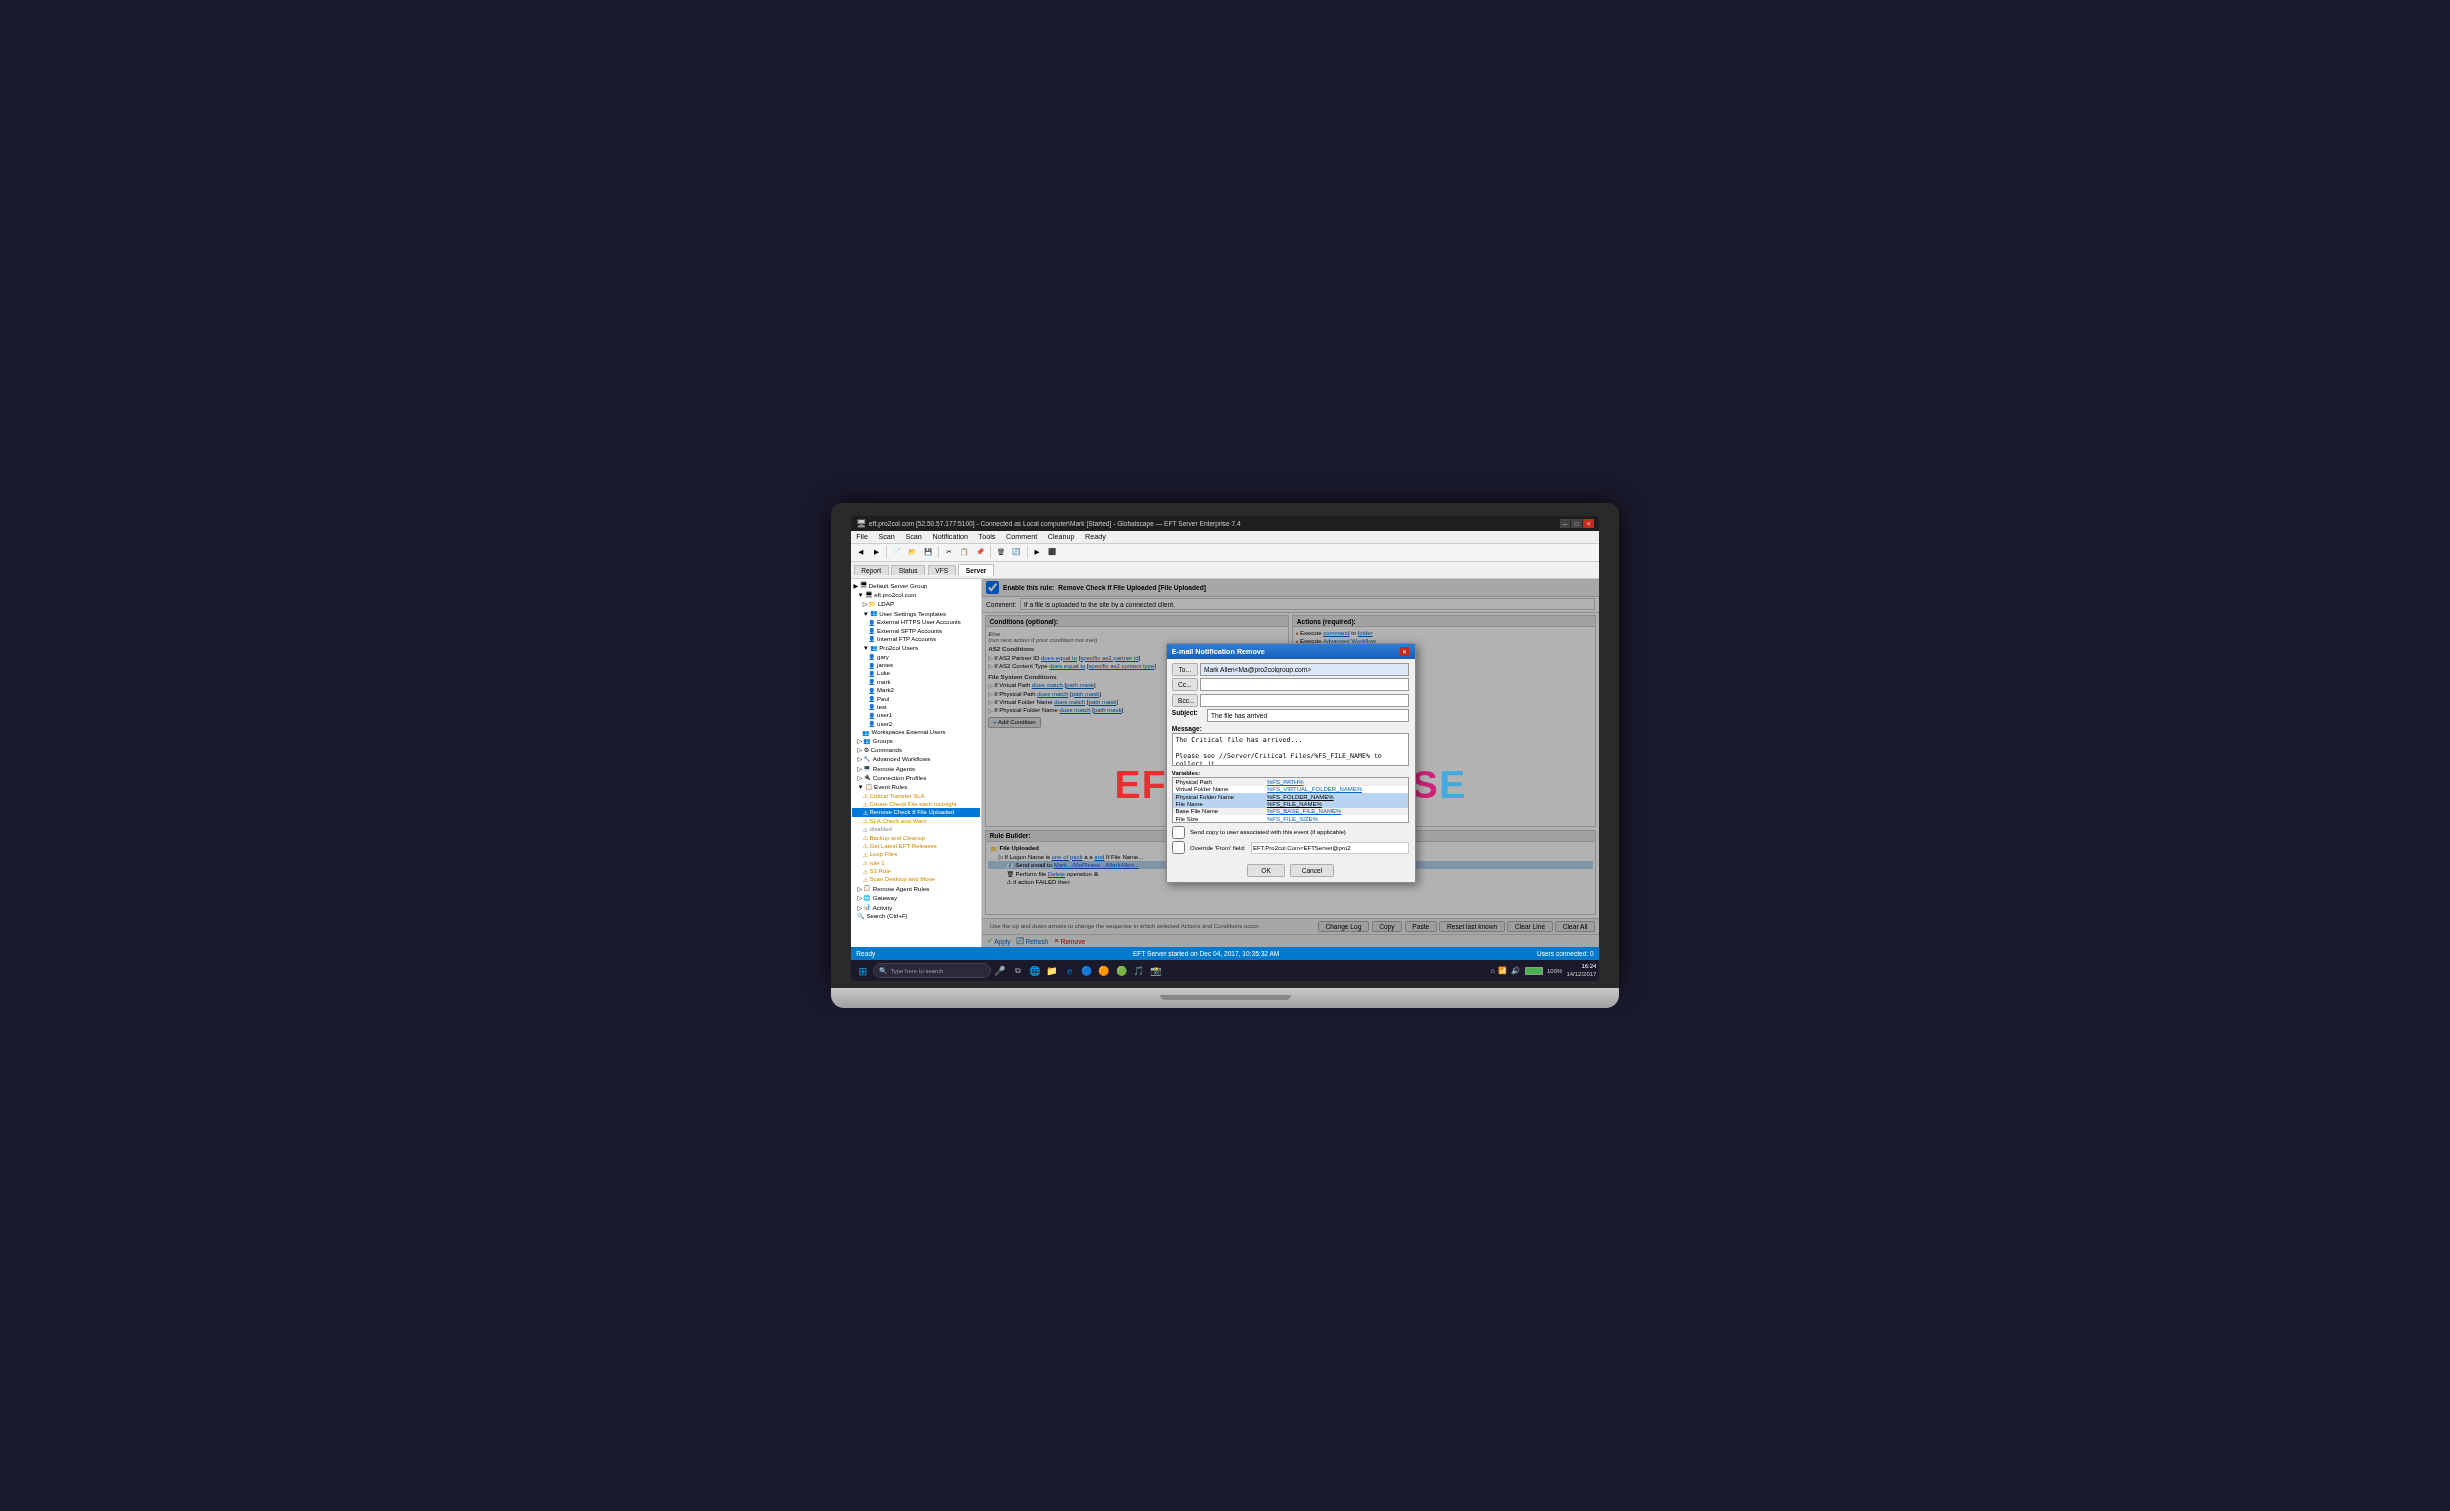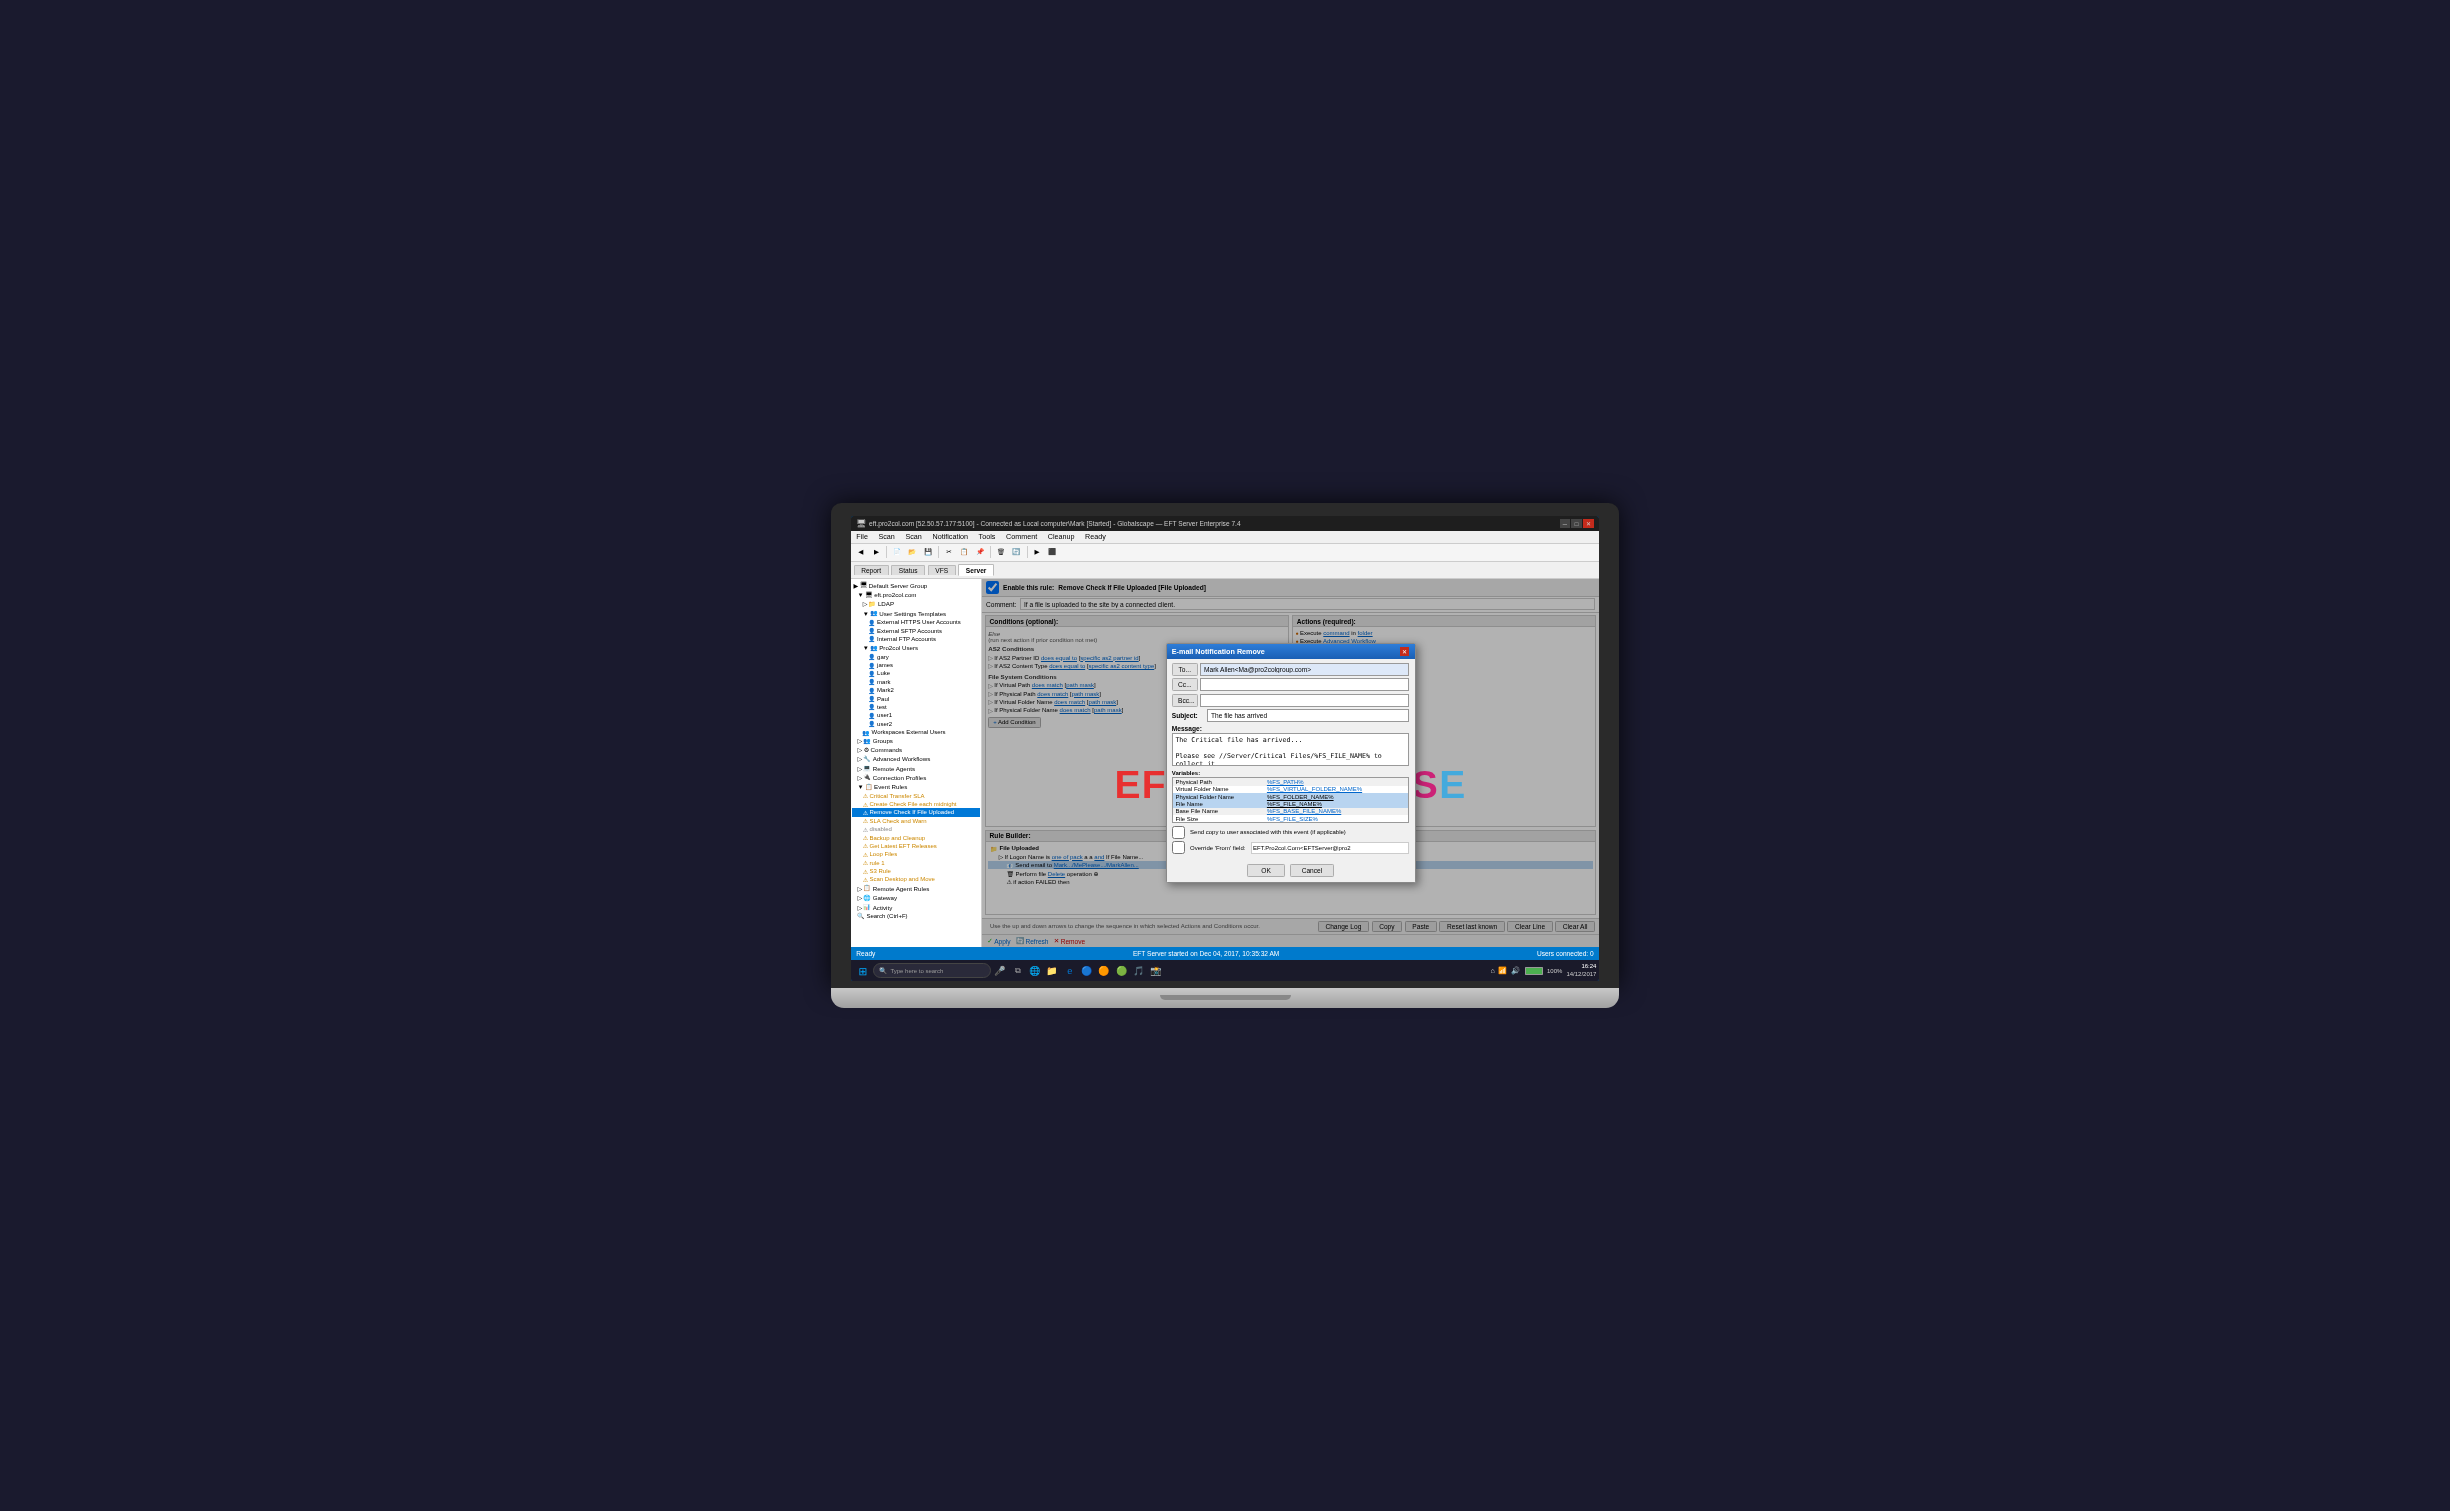--- a/index.html
+++ b/index.html
@@ -343,21 +343,20 @@
       align-items: center;
       justify-content: center;
     }
 
     .modal-body {
       padding: 4px 5.3px;
     }
 
     .form-row {
       display: flex;
-      align-items: center;
       margin-bottom: 2.6px;
       gap: 2.6px;
     }
 
     .form-label {
       width: 39px;
       font-size: 6.6px;
       font-weight: bold;
       text-align: right;
     }

